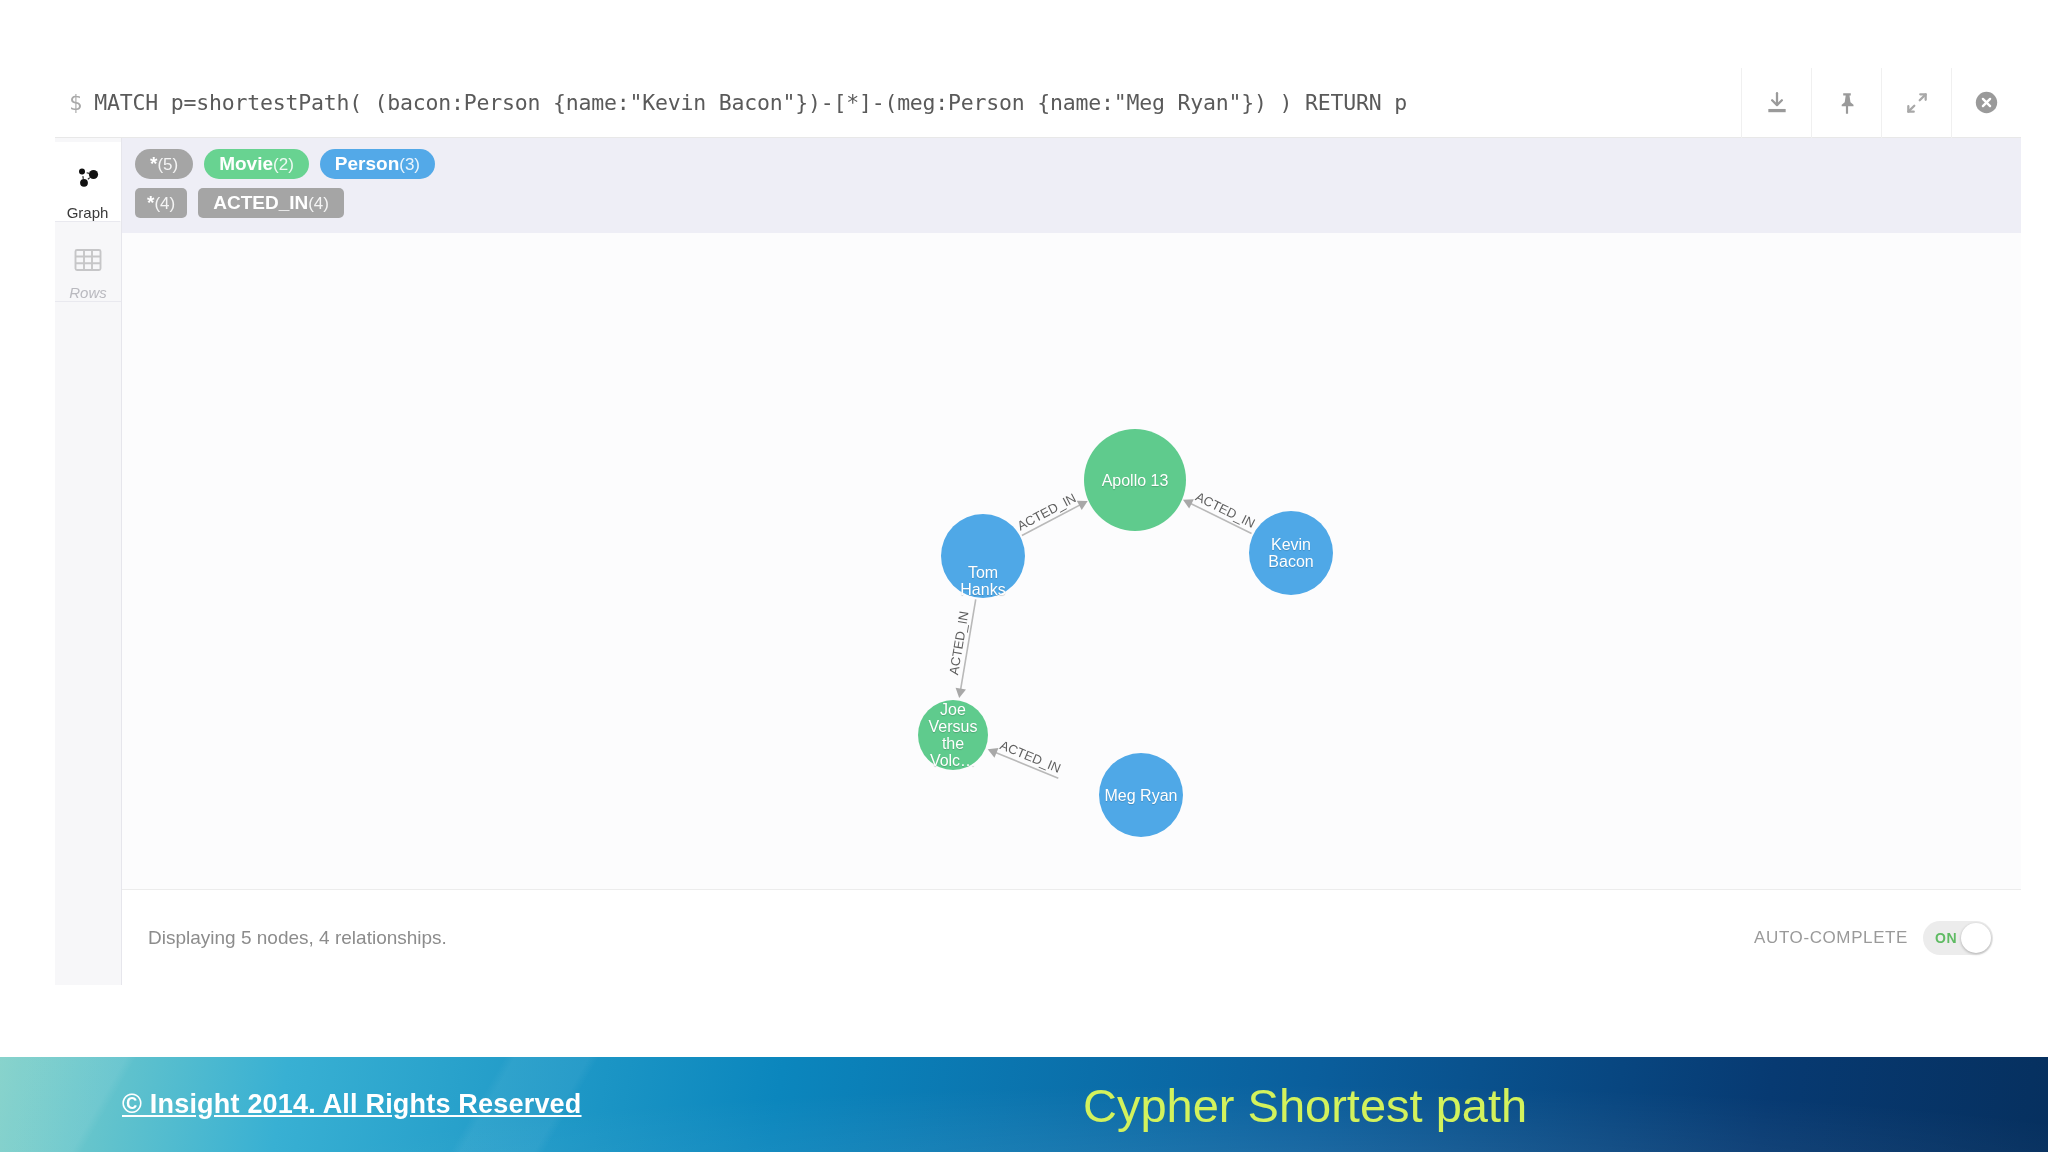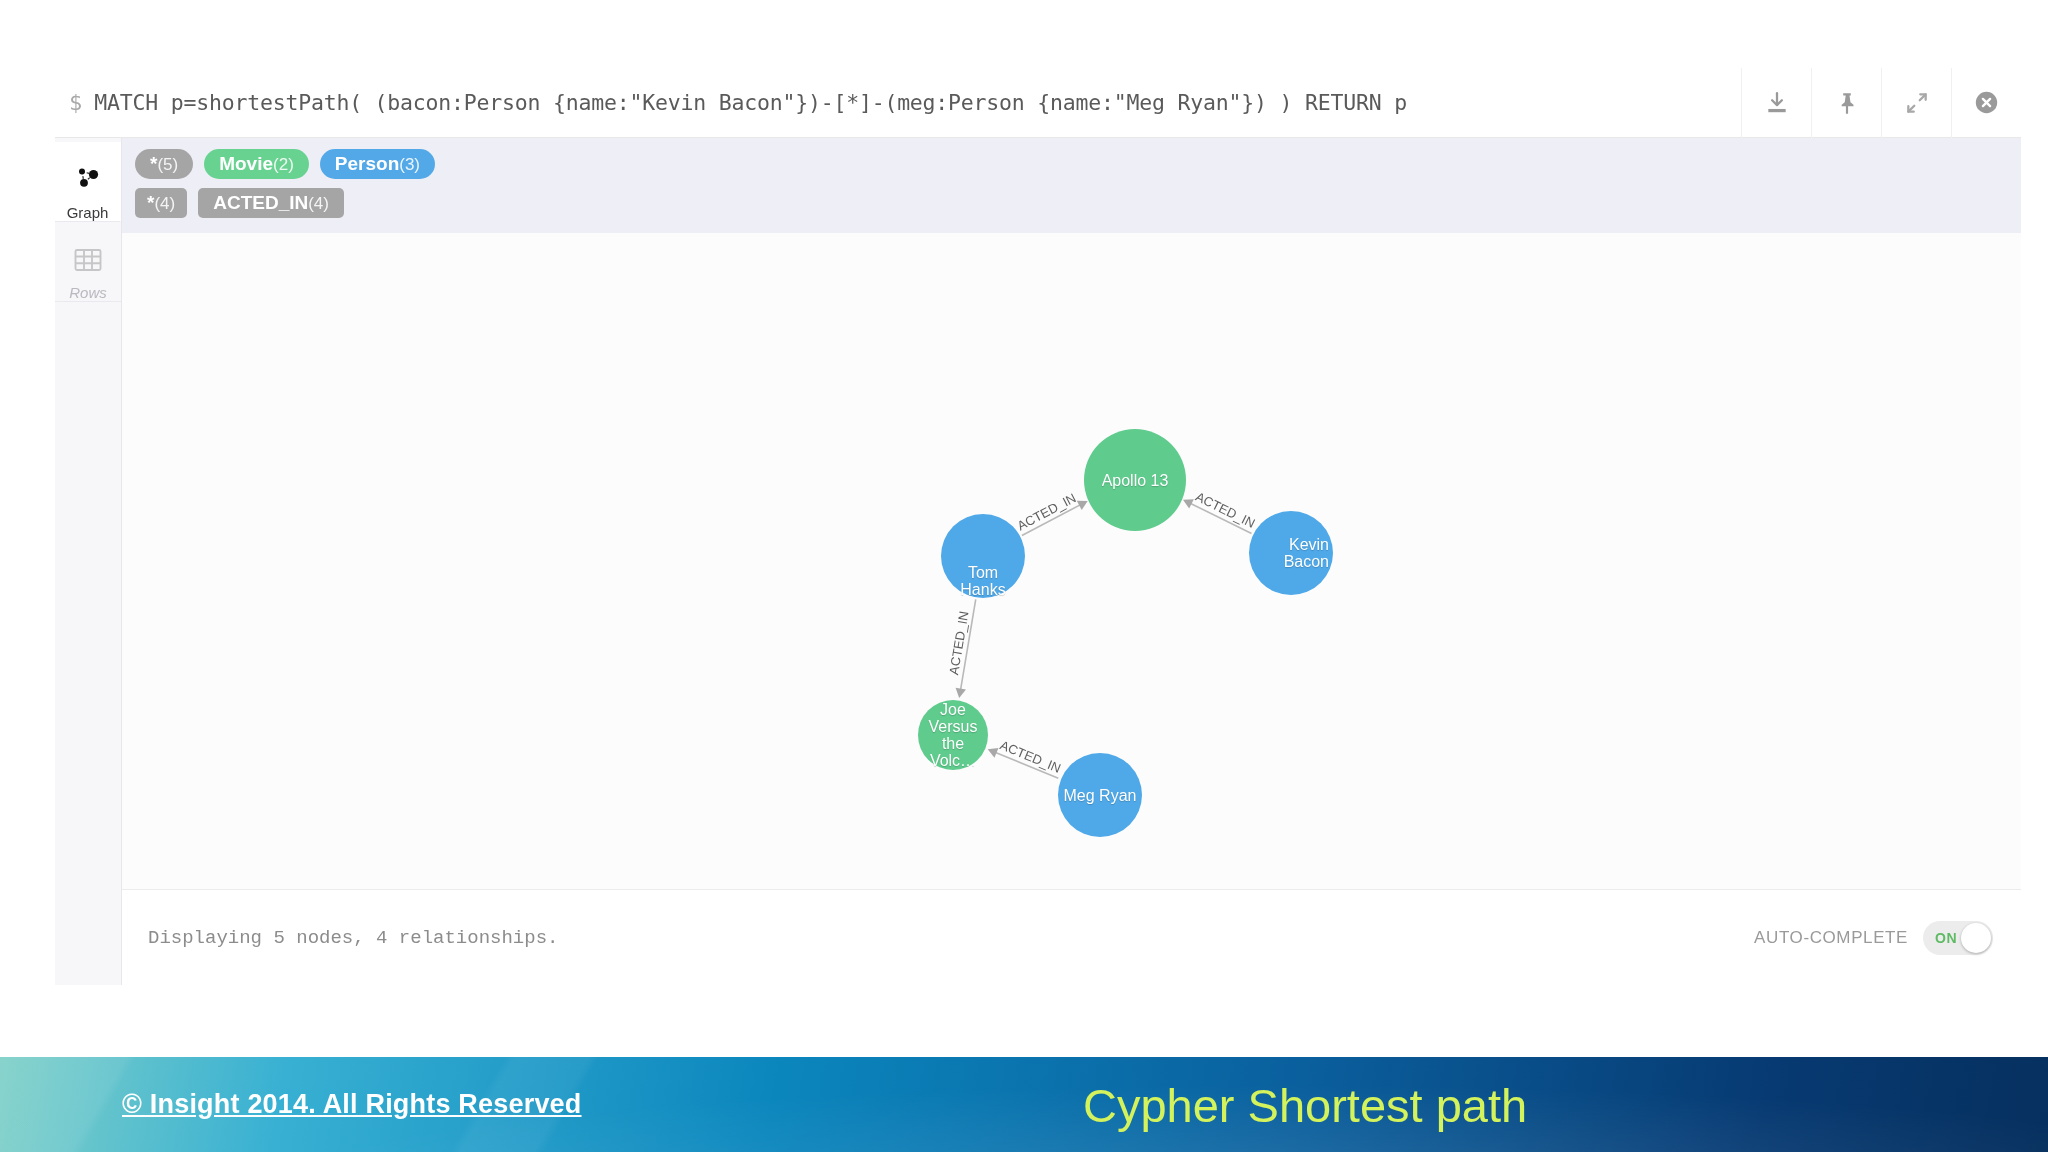--- a/index.html
+++ b/index.html
@@ -121,21 +121,21 @@
   .gnode.movie { background: #5fcb8d; }
   .gnode.person { background: #4fa8e7; }
 
   
   .foot {
     position: absolute; left: 0; bottom: 0;
     width: 100%; height: 95px;
     background: #ffffff;
     display: flex; align-items: center;
   }
-  .foot-status { margin-left: 26px; font-size: 19px; color: #8c8c8c; font-family: Liberation Mono, monospace; }
+  .foot-status { margin-left: 26px; font-size: 19px; color: #8c8c8c; }
   .foot-right { margin-left: auto; margin-right: 28px; display: flex; align-items: center; gap: 15px; }
   .ac-label { font-size: 17px; color: #9a9a9a; letter-spacing: .6px; }
   .toggle {
     width: 70px; height: 34px; border-radius: 17px;
     background: #ececec; position: relative; cursor: pointer;
     display: flex; align-items: center;
   }
   .toggle .on-text {
     position: absolute; left: 12px;
     font-size: 14px; font-weight: bold; color: #5fbb63; letter-spacing: .5px;
@@ -279,27 +279,27 @@
               <polygon points="865.685260646976,516.2542167042367 876.4753859317119,514.9908496397217 872.4690007567077,524.7397202322317" fill="#a8a8a8"></polygon>
               <text x="904.9249402839193" y="532.3801124454462" transform="rotate(22.3406479599941 904.9249402839193 532.3801124454462)" text-anchor="middle" dy="-5" fill="#5f5f5f" font-size="13" font-family="&quot;Liberation Sans&quot;, sans-serif">ACTED_IN</text>
             </svg>
           <div id="nodes">
               <div class="gnode movie" style="left: 962px; top: 196px; height: 102px; width: 102px;">
                 <span class="nlabel">Apollo 13</span>
               </div>
               <div class="gnode person" style="left: 819px; top: 281px; height: 84px; width: 84px; align-items: flex-end;">
                 <span class="nlabel">Tom Hanks</span>
               </div>
-              <div class="gnode person" style="left: 1127px; top: 278px; height: 84px; width: 84px; text-align: right;">
+              <div class="gnode person" style="left: 1127px; top: 278px; height: 84px; width: 84px;">
                 <span class="nlabel">Kevin Bacon</span>
               </div>
               <div class="gnode movie" style="left: 796px; top: 467px; height: 70px; width: 70px;">
                 <span class="nlabel">Joe Versus the Volc…</span>
               </div>
-              <div class="gnode person" style="left: 936px; top: 520px; height: 84px; width: 84px; text-align: center;">
+              <div class="gnode person" style="left: 977px; top: 520px; height: 84px; width: 84px; text-align: center;">
                 <span class="nlabel">Meg Ryan</span>
               </div>
             </div>
         </div>
 
         <div class="foot">
           <span class="foot-status">Displaying 5 nodes, 4 relationships.</span>
           <div class="foot-right">
             <span class="ac-label">AUTO-COMPLETE</span>
             <span class="toggle">

